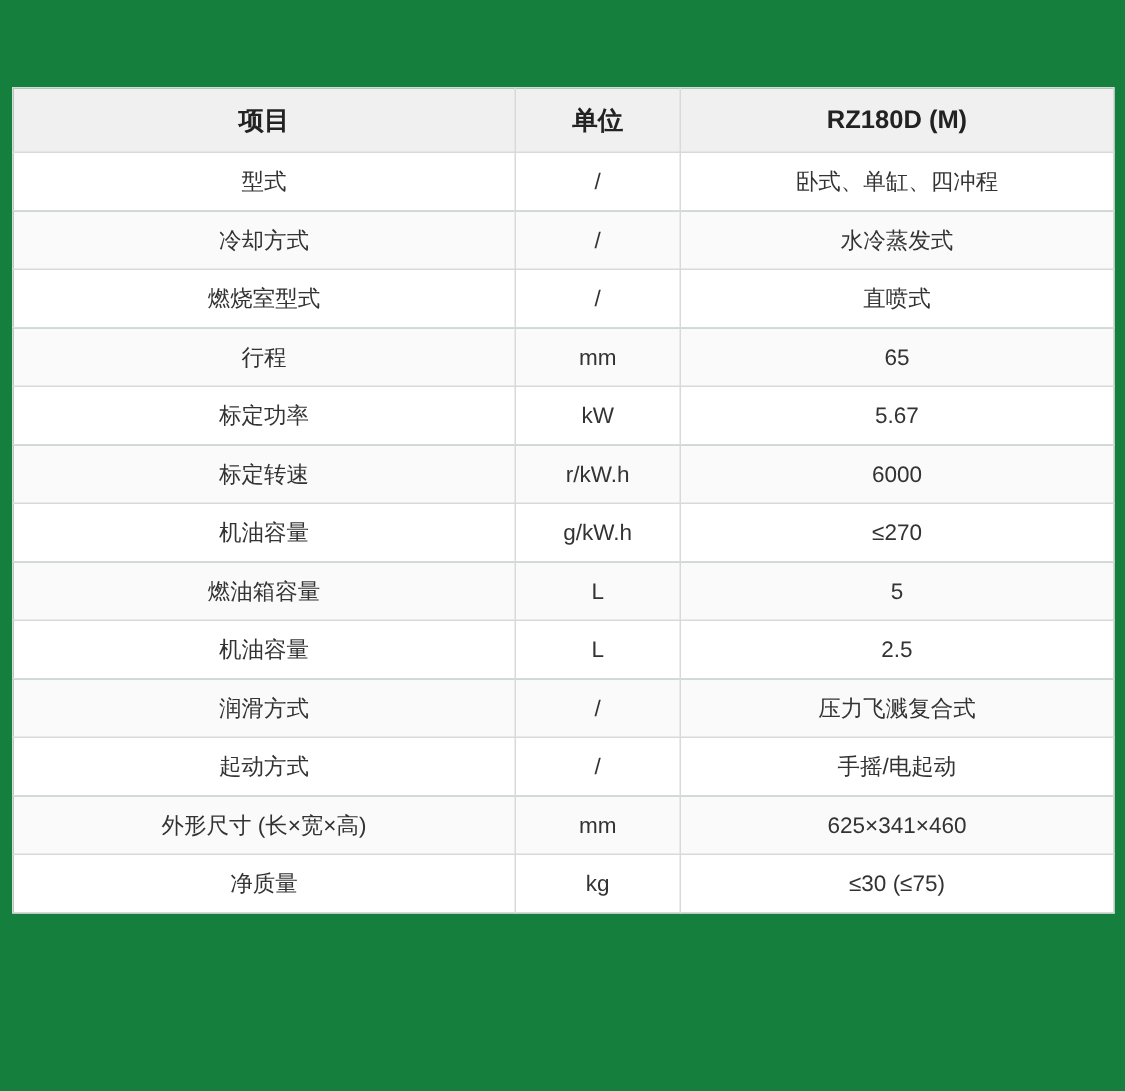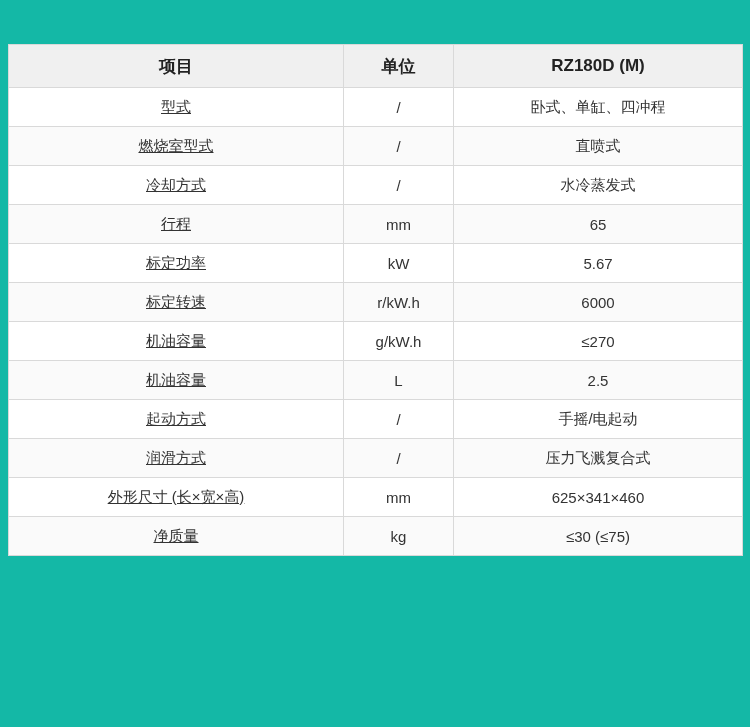--- a/index.html
+++ b/index.html
@@ -10,22 +10,22 @@
   body {
     width: 750px;
     height: 727px;
     font-family: "Liberation Sans", sans-serif;
     color: #333333;
   }
   .sheet {
     width: 750px;
     height: 727px;
     box-sizing: border-box;
-    padding: 44px 8px 0 8px;
-    background: #14b8a6;
+    padding: 58px 8px 0 8px;
+    background: #15803d;
   }
   table.spec-table {
     width: 734px;
     border-collapse: collapse;
     table-layout: fixed;
     margin: 0 auto;
   }
   table.spec-table th,
   table.spec-table td {
     border: 1px solid #d9d9d9;
@@ -46,21 +46,21 @@
   }
   table.spec-table tbody tr:nth-child(odd) {
     background: #ffffff;
   }
   table.spec-table tbody tr:nth-child(even) {
     background: #fafafa;
   }
   col.c-item { width: 335px; }
   col.c-unit { width: 110px; }
   col.c-value { width: 289px; }
-  .cell-item { font-size: 15px; text-decoration: underline; }
+  .cell-item { font-size: 15px; }
   .cell-unit { font-size: 14px; color: #444444; }
   .cell-value { font-size: 15px; }
 </style>
 </head>
 <body>
 
 <div class="sheet">
   <table class="spec-table">
     <colgroup>
       <col class="c-item">
@@ -74,28 +74,28 @@
         <th>RZ180D (M)</th>
       </tr>
     </thead>
     <tbody id="table-body">
     <tr>
           <td class="cell-item">型式</td>
           <td class="cell-unit">/</td>
           <td class="cell-value">卧式、单缸、四冲程</td>
         </tr>
         <tr>
+          <td class="cell-item">冷却方式</td>
+          <td class="cell-unit">/</td>
+          <td class="cell-value">水冷蒸发式</td>
+        </tr>
+        <tr>
           <td class="cell-item">燃烧室型式</td>
           <td class="cell-unit">/</td>
           <td class="cell-value">直喷式</td>
-        </tr>
-        <tr>
-          <td class="cell-item">冷却方式</td>
-          <td class="cell-unit">/</td>
-          <td class="cell-value">水冷蒸发式</td>
         </tr>
         <tr>
           <td class="cell-item">行程</td>
           <td class="cell-unit">mm</td>
           <td class="cell-value">65</td>
         </tr>
         <tr>
           <td class="cell-item">标定功率</td>
           <td class="cell-unit">kW</td>
           <td class="cell-value">5.67</td>
@@ -104,33 +104,38 @@
           <td class="cell-item">标定转速</td>
           <td class="cell-unit">r/kW.h</td>
           <td class="cell-value">6000</td>
         </tr>
         <tr>
           <td class="cell-item">机油容量</td>
           <td class="cell-unit">g/kW.h</td>
           <td class="cell-value">≤270</td>
         </tr>
         <tr>
+          <td class="cell-item">燃油箱容量</td>
+          <td class="cell-unit">L</td>
+          <td class="cell-value">5</td>
+        </tr>
+        <tr>
           <td class="cell-item">机油容量</td>
           <td class="cell-unit">L</td>
           <td class="cell-value">2.5</td>
         </tr>
         <tr>
+          <td class="cell-item">润滑方式</td>
+          <td class="cell-unit">/</td>
+          <td class="cell-value">压力飞溅复合式</td>
+        </tr>
+        <tr>
           <td class="cell-item">起动方式</td>
           <td class="cell-unit">/</td>
           <td class="cell-value">手摇/电起动</td>
-        </tr>
-        <tr>
-          <td class="cell-item">润滑方式</td>
-          <td class="cell-unit">/</td>
-          <td class="cell-value">压力飞溅复合式</td>
         </tr>
         <tr>
           <td class="cell-item">外形尺寸 (长×宽×高)</td>
           <td class="cell-unit">mm</td>
           <td class="cell-value">625×341×460</td>
         </tr>
         <tr>
           <td class="cell-item">净质量</td>
           <td class="cell-unit">kg</td>
           <td class="cell-value">≤30 (≤75)</td>

